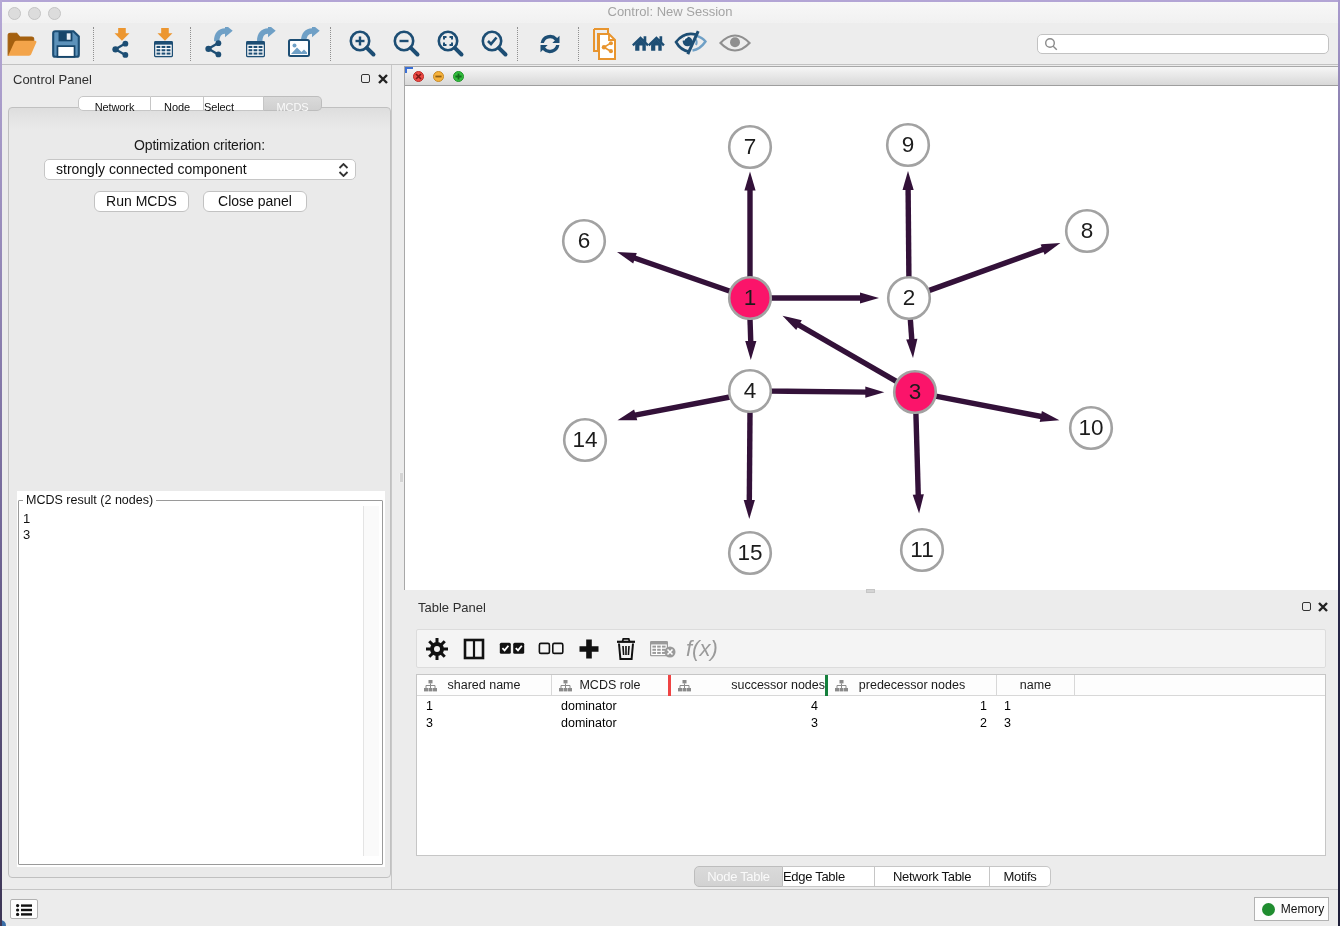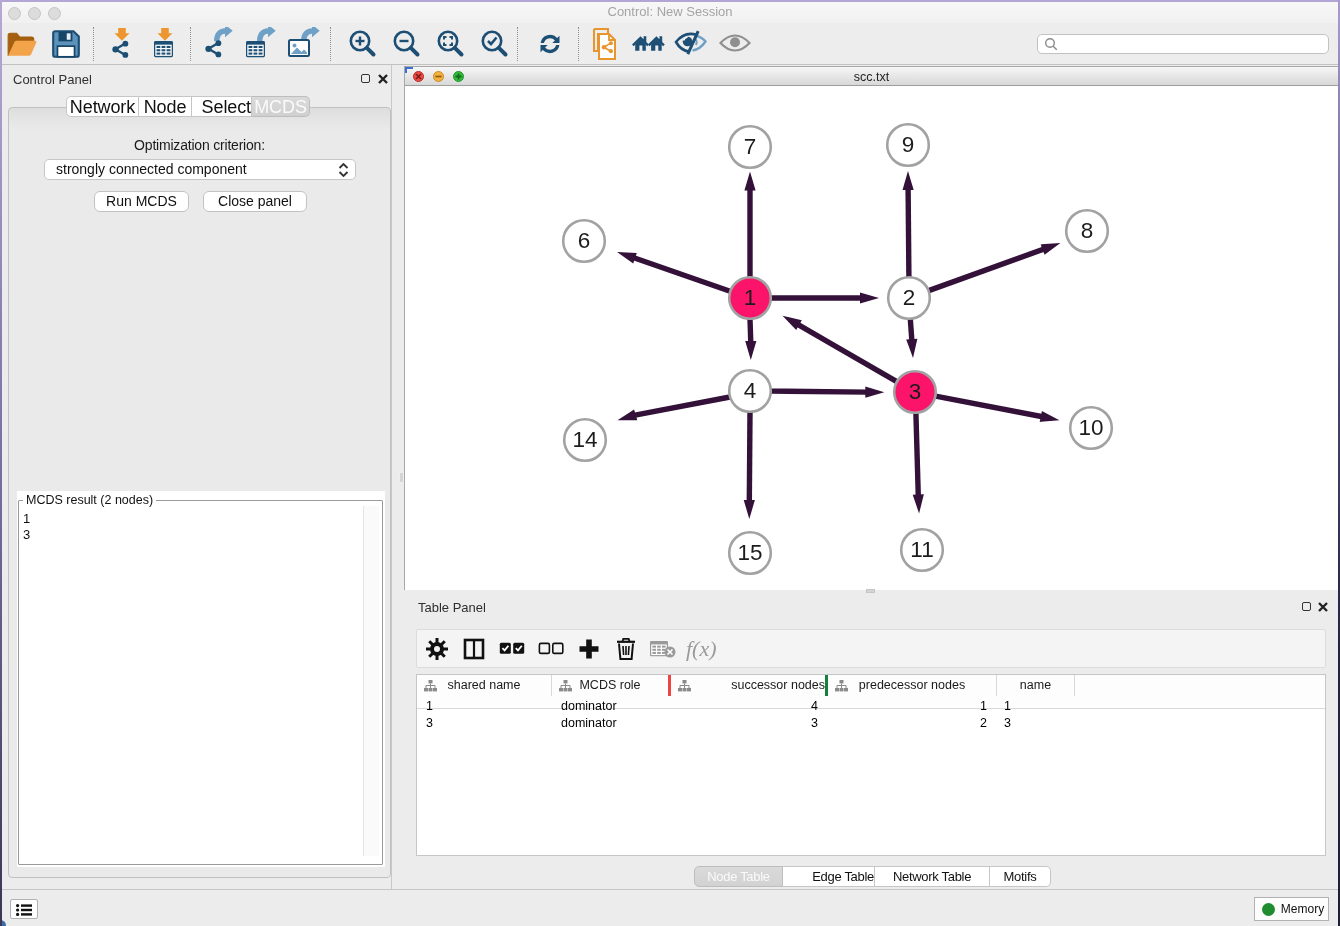--- a/index.html
+++ b/index.html
@@ -170,24 +170,24 @@
 </div>
 
 <div class="abs panhead" style="left:13px;top:72px">Control Panel</div>
 <div class="abs" style="left:361px;top:74px;width:9px;height:9px;border:1.6px solid #333;border-radius:2px"></div>
 <svg class="abs" style="left:377px;top:73px" width="12" height="12" viewBox="0 0 12 12">
     <path d="M2,2 L10,10 M10,2 L2,10" stroke="#222" stroke-width="2.4"></path>
   </svg>
 
 <div class="abs" style="left:8px;top:107px;width:383px;height:771px;border:1px solid #c0c0c0;border-radius:4px;background:linear-gradient(#dedede,#eaeaea 22px,#eaeaea)"></div>
 
-<div class="abs" style="left:66px;top:96px;height:21px;display:flex;font-size:18px;letter-spacing:-0.1px">
+<div class="abs" style="left:78px;top:96px;height:15px;display:flex;font-size:11px;letter-spacing:-0.1px">
   <div style="width:73px;background:#fff;border:1px solid #c6c6c6;border-radius:5px 0 0 5px;text-align:center;line-height:20px;color:#111">Network</div>
   <div style="width:53px;background:#fff;border:1px solid #c6c6c6;border-left:none;text-align:center;line-height:20px;color:#111">Node</div>
-  <div style="width:60px;background:#fff;border:1px solid #c6c6c6;border-left:none;text-align:right;line-height:20px;color:#111">Select</div>
+  <div style="width:60px;background:#fff;border:1px solid #c6c6c6;border-left:none;text-align:left;line-height:20px;color:#111">Select</div>
   <div style="width:58px;background:linear-gradient(#dadada,#d0d0d0);border:1px solid #bdbdbd;border-left:none;border-radius:0 5px 5px 0;text-align:center;line-height:20px;color:#fafafa">MCDS</div>
 </div>
 
 <div class="abs" style="left:8px;top:137px;width:383px;text-align:center;font-size:14px;letter-spacing:-0.2px;color:#1a1a1a">Optimization criterion:</div>
 
 <div class="abs" style="left:44px;top:159px;width:312px;height:21px;background:rgba(255,255,255,0.996);border:1px solid #c6c6c6;border-radius:5px;font-size:14px;color:#111;line-height:19px;padding-left:11px">strongly connected component
   <svg width="11" height="14" viewBox="0 0 11 14" style="position:absolute;right:6px;top:3px">
     <path d="M1.5,5 L5.5,1 L9.5,5" fill="none" stroke="#333" stroke-width="1.8"></path>
     <path d="M1.5,9 L5.5,13 L9.5,9" fill="none" stroke="#333" stroke-width="1.8"></path>
     </svg>
@@ -216,21 +216,20 @@
       <path d="M3,3 L8,8 M8,3 L3,8" stroke="#7e1a17" stroke-width="1.7"></path>
     </svg>
   <div style="position:absolute;left:28px;top:3.5px;width:11px;height:11px;border-radius:50%;background:#f6b23c;border:1px solid #c88a24"></div>
   <svg width="11" height="11" viewBox="0 0 11 11" style="position:absolute;left:28px;top:3.5px">
       <line x1="2.4" y1="5.5" x2="8.6" y2="5.5" stroke="#905f14" stroke-width="1.8"></line>
     </svg>
   <div style="position:absolute;left:48px;top:3.5px;width:11px;height:11px;border-radius:50%;background:#32bd3e;border:1px solid #1f9329"></div>
   <svg width="11" height="11" viewBox="0 0 11 11" style="position:absolute;left:48px;top:3.5px">
       <path d="M2.4,5.5 L8.6,5.5 M5.5,2.4 L5.5,8.6" stroke="#156b1c" stroke-width="1.8"></path>
     </svg>
-  <div style="position:absolute;left:0;top:3px;width:933px;text-align:center;font-size:12.5px;color:#222">scc.txt</div>
   <div style="position:absolute;left:0;top:20px;width:933px;height:503px;background:#fff">
     <svg width="933" height="503" style="position:absolute;left:0;top:0;transform:translateZ(0)">
 <line x1="345.0" y1="190.0" x2="345.0" y2="101.6" stroke="#331139" stroke-width="5.4"></line>
 <polygon points="345.0,84.6 350.6,103.6 339.4,103.6" fill="#331139"></polygon>
 <line x1="325.1" y1="204.2" x2="228.1" y2="170.5" stroke="#331139" stroke-width="5.4"></line>
 <polygon points="212.0,165.0 231.8,165.9 228.2,176.5" fill="#331139"></polygon>
 <line x1="366.0" y1="211.0" x2="457.0" y2="211.0" stroke="#331139" stroke-width="5.4"></line>
 <polygon points="474.0,211.0 455.0,216.6 455.0,205.4" fill="#331139"></polygon>
 <line x1="345.0" y1="232.0" x2="345.8" y2="256.0" stroke="#331139" stroke-width="5.4"></line>
 <polygon points="345.8,273.0 340.2,254.0 351.4,254.0" fill="#331139"></polygon>
@@ -331,27 +330,27 @@
           <rect x="2" y="4.5" width="16" height="10.5" fill="none" stroke="#fff" stroke-width="1.3"></rect>
           <line x1="2" y1="8" x2="18" y2="8" stroke="#fff" stroke-width="1.3"></line>
           <line x1="2" y1="11.5" x2="18" y2="11.5" stroke="#fff" stroke-width="1.3"></line>
           <line x1="7.3" y1="4.5" x2="7.3" y2="15" stroke="#fff" stroke-width="1.3"></line>
           <line x1="12.6" y1="4.5" x2="12.6" y2="15" stroke="#fff" stroke-width="1.3"></line>
         </g>
         <circle cx="20" cy="12" r="5.5" fill="#9a9a9a"></circle>
         <path d="M17.5,9.5 L22.5,14.5 M22.5,9.5 L17.5,14.5" stroke="#fff" stroke-width="1.6"></path>
       </svg></div>
 <div class="tbi" style="left:269px;top:6px;width:34px;height:26px">
-      <div style="font-family:Liberation Serif, serif;font-style:italic;font-size:22px;color:#9a9a9a;line-height:26px">f(x)</div>
+      <div style="font-family:Liberation Sans, sans-serif;font-style:italic;font-size:22px;color:#9a9a9a;line-height:26px">f(x)</div>
     </div>
 </div>
 
 <div class="abs" style="left:416px;top:674px;width:910px;height:182px;background:rgba(255,255,255,0.996);border:1px solid #c6c6c6">
 
-  <div style="position:absolute;left:0;top:0;width:908px;height:34px;background:rgba(253,253,253,0.996);border-bottom:1px solid #d8d8d8;font-size:12.5px;color:#1a1a1a">
+  <div style="position:absolute;left:0;top:0;width:908px;height:21px;background:rgba(253,253,253,0.996);border-bottom:1px solid #d8d8d8;font-size:12.5px;color:#1a1a1a">
       <div style="position:absolute;left:0px;top:0;width:135px;height:21px;border-right:1px solid #d8d8d8;text-align:center;line-height:21px">shared name</div>
       <svg width="13" height="12" viewBox="0 0 13 12" style="position:absolute;left:7px;top:5px">
         <rect x="4.5" y="0" width="4" height="3.4" fill="#8a8a8a"></rect>
         <rect x="0" y="8" width="4" height="3.4" fill="#8a8a8a"></rect>
         <rect x="4.5" y="8" width="4" height="3.4" fill="#8a8a8a"></rect>
         <rect x="9" y="8" width="4" height="3.4" fill="#8a8a8a"></rect>
         <path d="M2,8 L2,5.5 L11,5.5 L11,8 M6.5,3.4 L6.5,8" stroke="#8a8a8a" stroke-width="1" fill="none"></path>
       </svg>
       <div style="position:absolute;left:135px;top:0;width:119px;height:21px;border-right:3px solid #ef4444;text-align:center;line-height:21px">MCDS role</div>
       <svg width="13" height="12" viewBox="0 0 13 12" style="position:absolute;left:142px;top:5px">
@@ -386,21 +385,21 @@
     <div style="position:absolute;left:587px;top:24px;font-size:12.5px">1</div>
     <div style="position:absolute;left:9px;top:41px;font-size:12.5px">3</div>
     <div style="position:absolute;left:144px;top:41px;font-size:12.5px">dominator</div>
     <div style="position:absolute;left:254px;top:41px;width:147px;text-align:right;font-size:12.5px">3</div>
     <div style="position:absolute;left:411px;top:41px;width:159px;text-align:right;font-size:12.5px">2</div>
     <div style="position:absolute;left:587px;top:41px;font-size:12.5px">3</div>
 </div>
 
 <div class="abs" style="left:694px;top:866px;height:21px;display:flex;font-size:13px;font-weight:normal;letter-spacing:-0.3px">
   <div style="width:89px;background:linear-gradient(#dadada,#d2d2d2);border:1px solid #bdbdbd;border-radius:5px 0 0 5px;text-align:center;line-height:20px;color:#fafafa">Node Table</div>
-  <div style="width:92px;background:#fff;border:1px solid #c6c6c6;border-left:none;text-align:right;line-height:20px;color:#111">Edge Table</div>
+  <div style="width:92px;background:#fff;border:1px solid #c6c6c6;border-left:none;text-align:left;line-height:20px;color:#111">Edge Table</div>
   <div style="width:115px;background:#fff;border:1px solid #c6c6c6;border-left:none;text-align:center;line-height:20px;color:#111">Network Table</div>
   <div style="width:61px;background:#fff;border:1px solid #c6c6c6;border-left:none;border-radius:0 5px 5px 0;text-align:center;line-height:20px;color:#111">Motifs</div>
 </div>
 
 <div class="abs" style="left:0;top:889px;width:1340px;height:37px;background:#ececec;border-top:1px solid #c6c6c6"></div>
 <div class="abs" style="left:10px;top:899px;width:28px;height:20px;background:#fdfdfd;border:1px solid #b2b2b2;border-radius:2px">
   <svg width="16" height="12" viewBox="0 0 16 12" style="position:absolute;left:5px;top:3.5px">
     <circle cx="1.6" cy="1.6" r="1.6" fill="#111"></circle>
       <circle cx="1.6" cy="6" r="1.6" fill="#111"></circle>
       <circle cx="1.6" cy="10.4" r="1.6" fill="#111"></circle>

